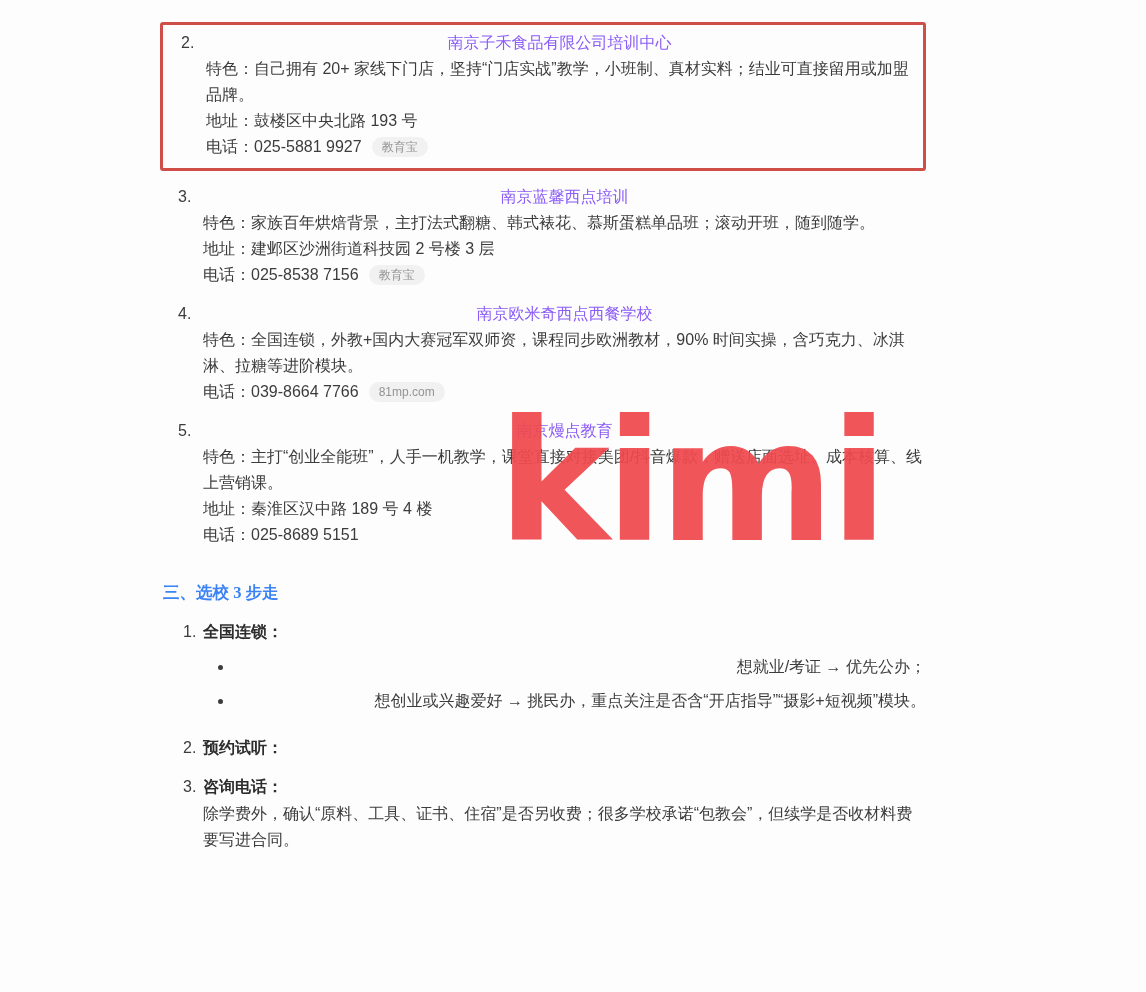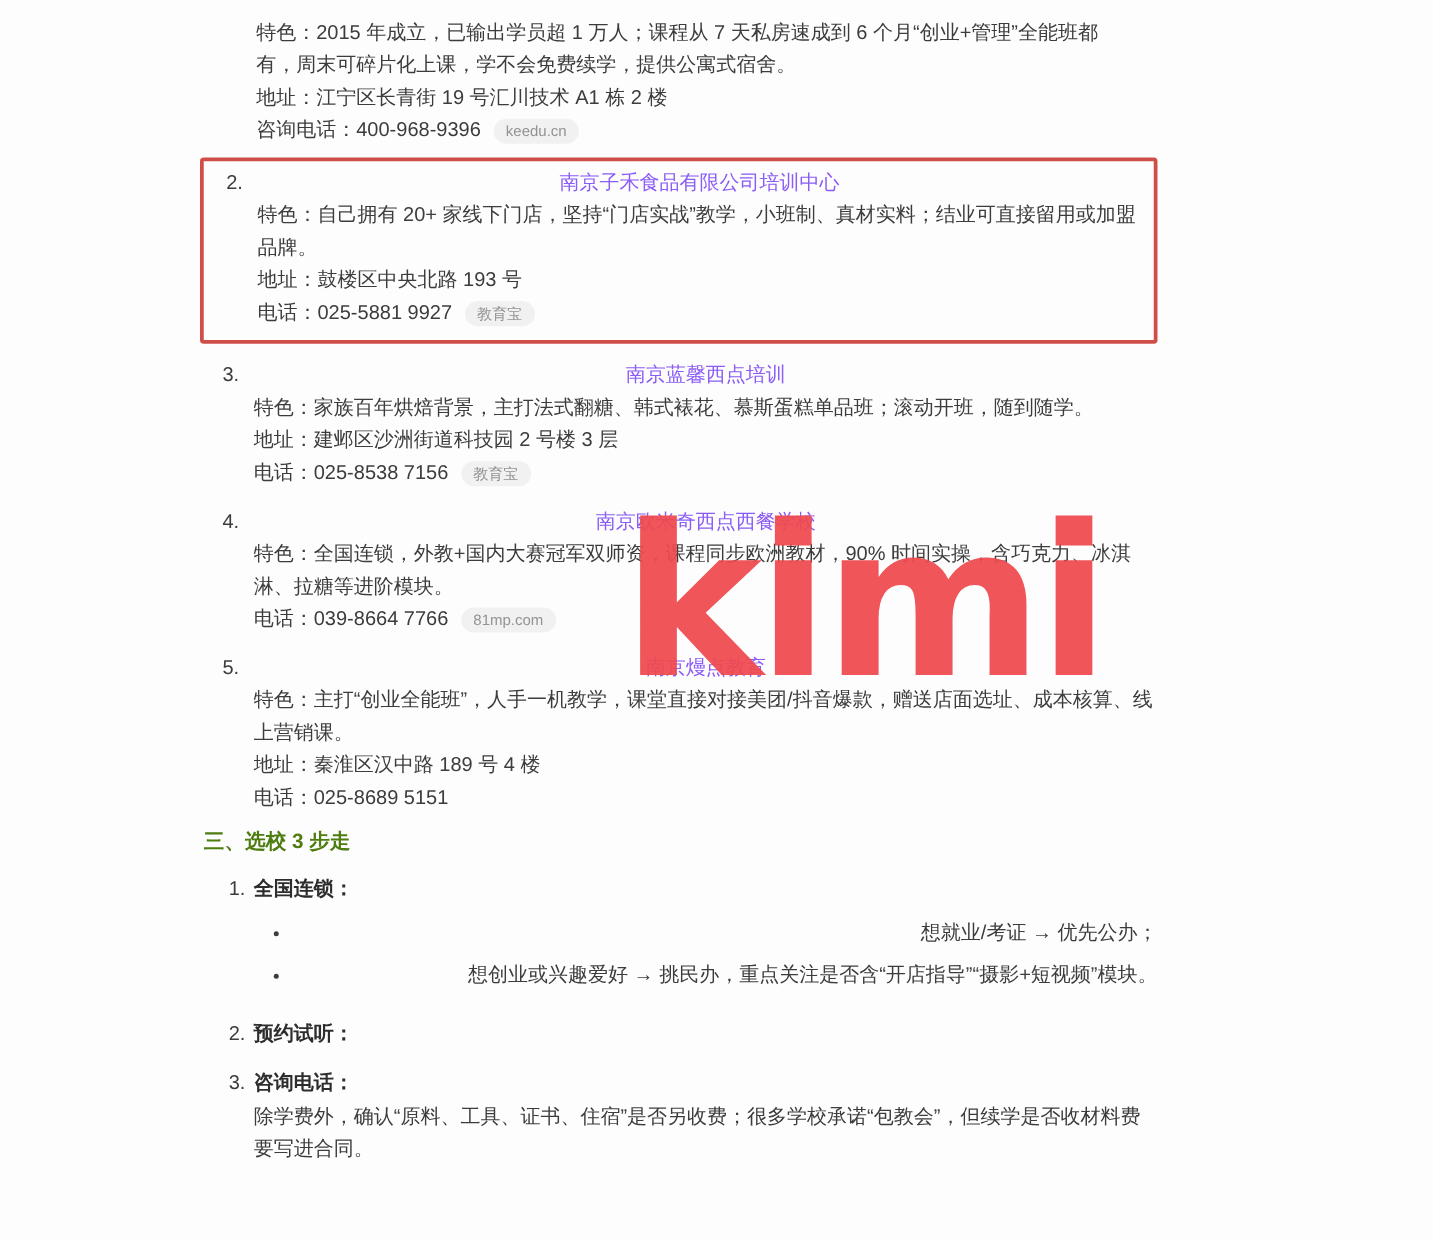--- a/index.html
+++ b/index.html
@@ -39,22 +39,22 @@
   .school .name { font-weight:400; color:#8b5cf6;text-align:center; }
   .highlight-box {
     border:3px solid #cf4f48;
     border-radius:3px;
     margin-top:8px;
     padding:5px 10px 8px 0;
   }
   .highlight-box .school { margin-top:0; }
   
   .section-heading {
-    font-weight:700; color:#4d7c0f; font-size:16.5px;
-    margin-top:8px; margin-left:3px;
+    font-weight:700; color:#3b82f6; font-size:16.5px;
+    margin-top:32px; margin-left:3px;font-family:Liberation Serif, serif;
   }
   .step { display:flex; margin-top:13px; }
   .step .num { flex:none; width:20px; margin-left:23px; }
   .step .body { flex:1; width:690px; }
   .step .title { font-weight:700; color:#2d2d2d; }
   .step ul { margin-top:9px; padding-left:31px; list-style:disc; }
   .step ul li { margin-bottom:8px;text-align:right; }
   .step p.stepbody { margin-top:1px; }
   
   .watermark {
@@ -70,28 +70,20 @@
     font-family:"DejaVu Sans","Liberation Sans",sans-serif;
     text-align:right;
   }
 </style>
 </head>
 <body>
 
 <div class="page">
   <div class="content">
 
-    <div class="intro">
-      <p>特色：2015 年成立，已输出学员超 1 万人；课程从 7 天私房速成到 6 个月“创业+管理”全能班都有，周末可碎片化上课，学不会免费续学，提供公寓式宿舍。</p>
-      <p>地址：江宁区长青街 19 号汇川技术 A1 栋 2 楼</p>
-      <p class="inline-line">
-        <span>咨询电话：400-968-9396</span>
-        <span class="badge">keedu.cn</span>
-      </p>
-    </div>
 
     <div class="highlight-box" style="border-color: rgb(207, 79, 72);">
       <div class="school">
         <span class="num">2.</span>
         <div class="body">
           <div class="name">南京子禾食品有限公司培训中心</div>
           <p>特色：自己拥有 20+ 家线下门店，坚持“门店实战”教学，小班制、真材实料；结业可直接留用或加盟品牌。</p>
           <p>地址：鼓楼区中央北路 193 号</p>
           <p class="inline-line">
             <span>电话：025-5881 9927</span>

